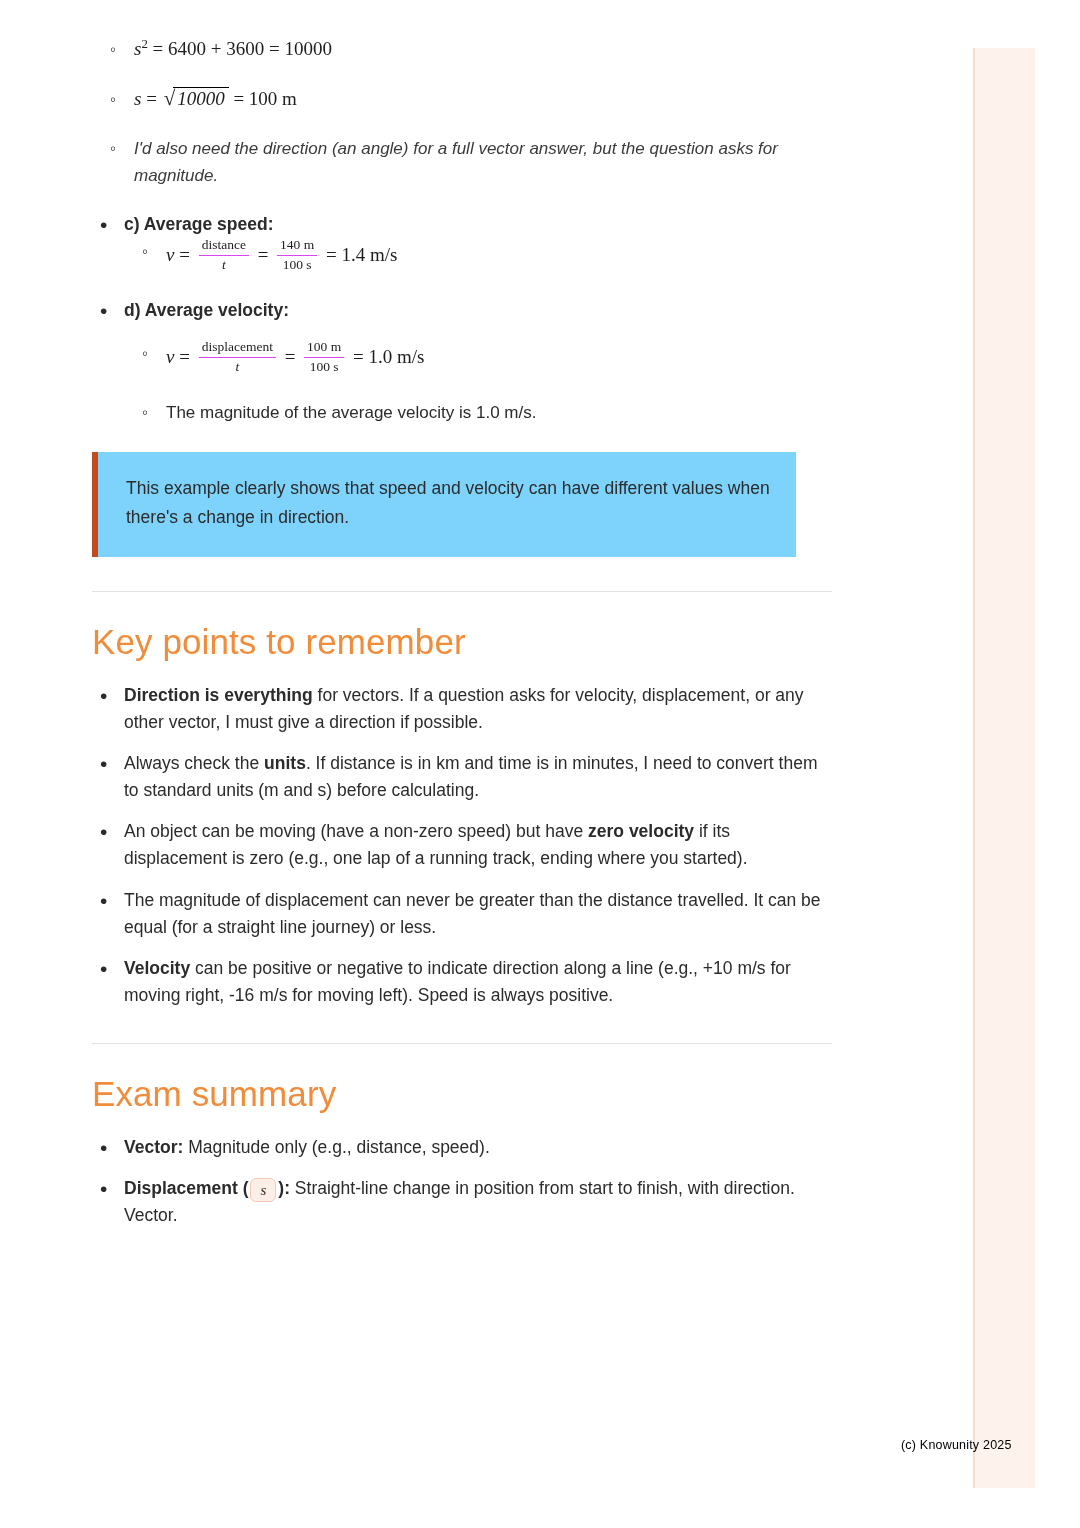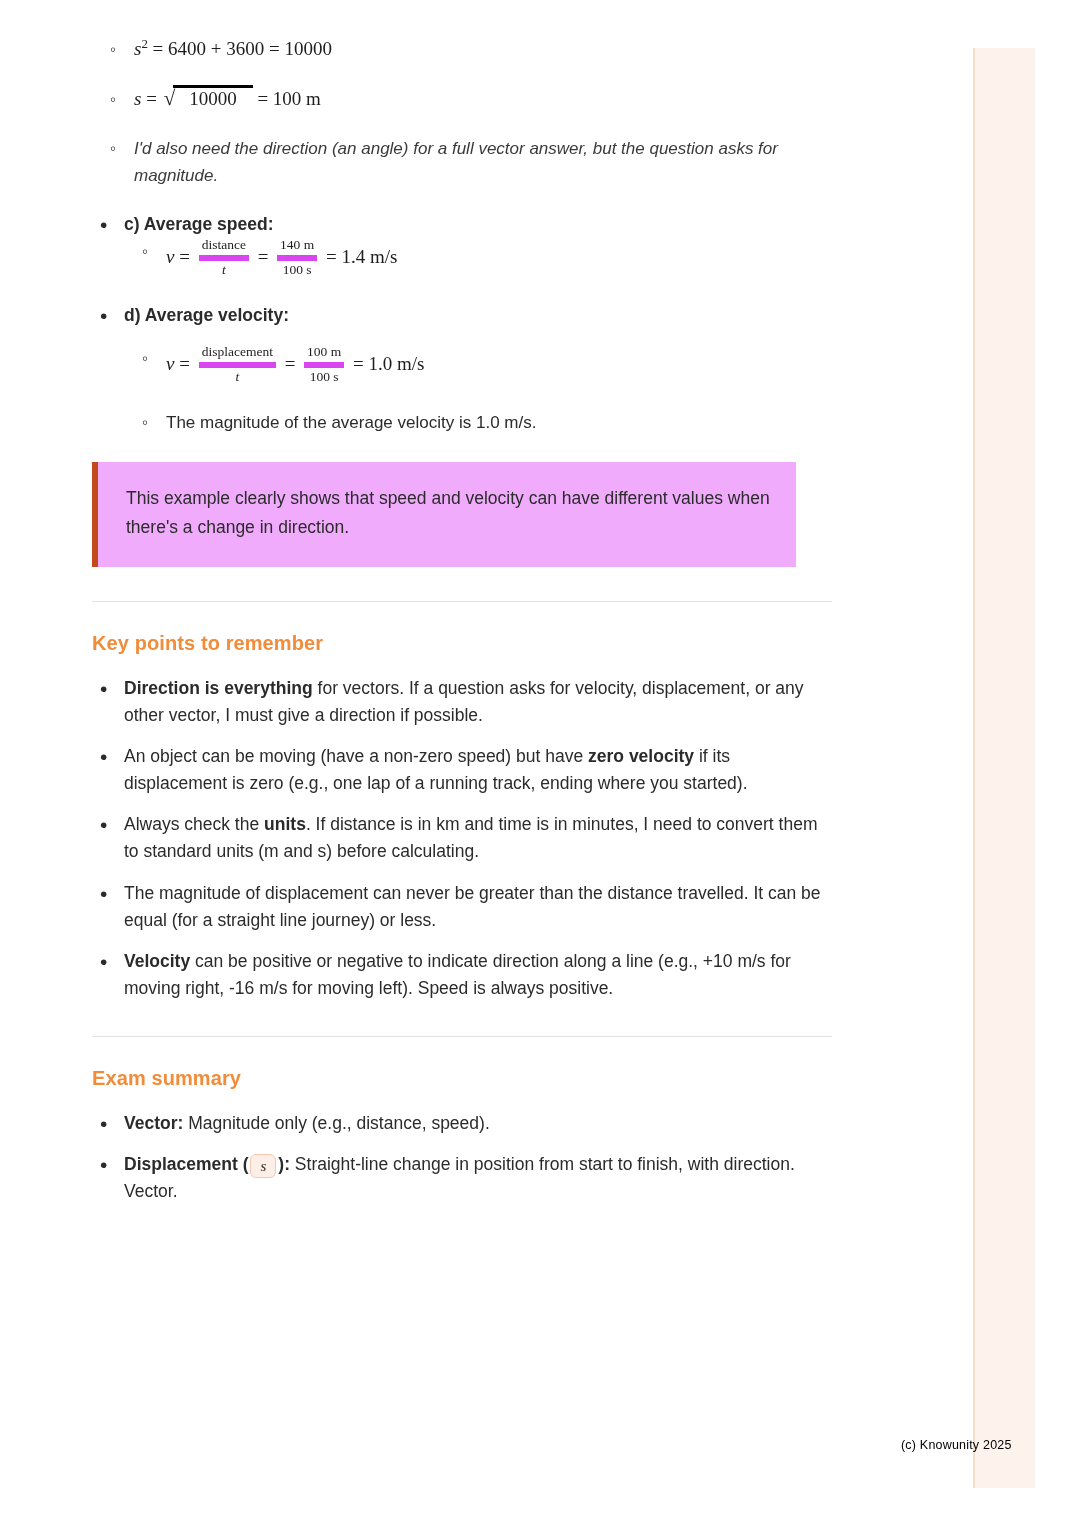--- a/index.html
+++ b/index.html
@@ -99,79 +99,80 @@
   }
   .sup { font-size: 0.68em; vertical-align: super; }
 
   .sqrt {
     display: inline-block;
     position: relative;
     padding-left: 2px;
   }
   .sqrt .radical { font-size: 21px; }
   .sqrt .rad-body {
-    border-top: 3px solid #000000;
-    padding: 0 16px;
+    border-top: 1px solid #000000;
+    padding: 0 4px;
     margin-left: -2px;
+    font-style: italic;
   }
 
   .frac {
     display: inline-block;
     vertical-align: middle;
     text-align: center;
     font-size: 13.5px;
     line-height: 1.25;
     margin: 0 4px;
     position: relative;
     top: -1px;
   }
   .frac .num {
     display: block;
-    border-bottom: 6px solid #d946ef;
+    border-bottom: 1px solid #d946ef;
     padding: 0 3px 1px 3px;
   }
   .frac .den {
     display: block;
     padding: 1px 3px 0 3px;
   }
   .frac.serif, .frac.serif * { font-family: "Liberation Serif", serif; }
 
   .italic-note {
     font-style: italic;
     color: #3a3a3a;
     font-size: 17px;
     line-height: 1.6;
   }
 
   .bold { font-weight: bold; }
 
   .callout {
     margin: 26px 0 0 0;
-    background: #f0abfc;
+    background: #7dd3fc;
     border-left: 6px solid #c34a1c;
     padding: 22px 26px 24px 28px;
     font-size: 17.5px;
     line-height: 1.68;
     color: #2b2b2b;
     width: 704px;
     box-sizing: border-box;
   }
 
   .divider {
     border: none;
     border-top: 1px solid #e2e2e2;
     margin: 34px 0 30px 0;
     width: 740px;
   }
 
   h2.section {
     color: #f08c3a;
-    font-size: 20px;
+    font-size: 35px;
     margin: 0 0 20px 0;
-    font-weight: bold;
+    font-weight: normal;
     letter-spacing: 0.1px;
   }
 
   .chip {
     display: inline-block;
     background: #fdeee7;
     border: 1px solid #f3c9b2;
     border-radius: 6px;
     padding: 2px 9px;
     font-family: "Liberation Serif", serif;
@@ -264,24 +265,24 @@
     <div class="callout">This example clearly shows that speed and velocity can have different values when there's a change in direction.</div>
 
     <hr class="divider">
 
     <h2 class="section">Key points to remember</h2>
     <ul class="lvl1">
       <li>
         <span class="bold">Direction is everything</span><span> for vectors. If a question asks for velocity, displacement, or any other vector, I must give a direction if possible.</span>
       </li>
       <li>
+        <span>Always check the </span><span class="bold">units</span><span>. If distance is in km and time is in minutes, I need to convert them to standard units (m and s) before calculating.</span>
+      </li>
+      <li>
         <span>An object can be moving (have a non-zero speed) but have </span><span class="bold">zero velocity</span><span> if its displacement is zero (e.g., one lap of a running track, ending where you started).</span>
-      </li>
-      <li>
-        <span>Always check the </span><span class="bold">units</span><span>. If distance is in km and time is in minutes, I need to convert them to standard units (m and s) before calculating.</span>
       </li>
       <li>
         <span>The magnitude of displacement can never be greater than the distance travelled. It can be equal (for a straight line journey) or less.</span>
       </li>
       <li>
         <span class="bold">Velocity</span><span> can be positive or negative to indicate direction along a line (e.g., +10 m/s for moving right, -16 m/s for moving left). Speed is always positive.</span>
       </li>
     </ul>
 
     <hr class="divider">

